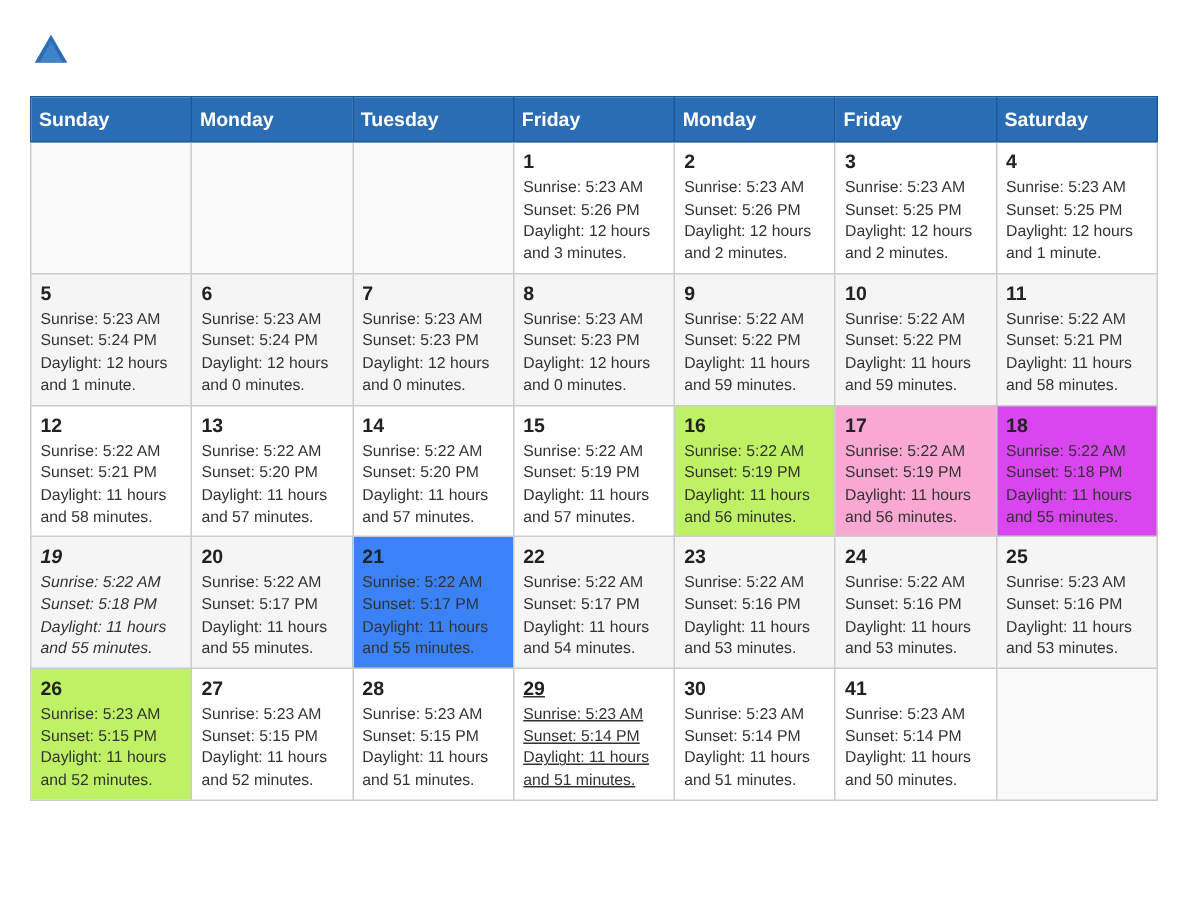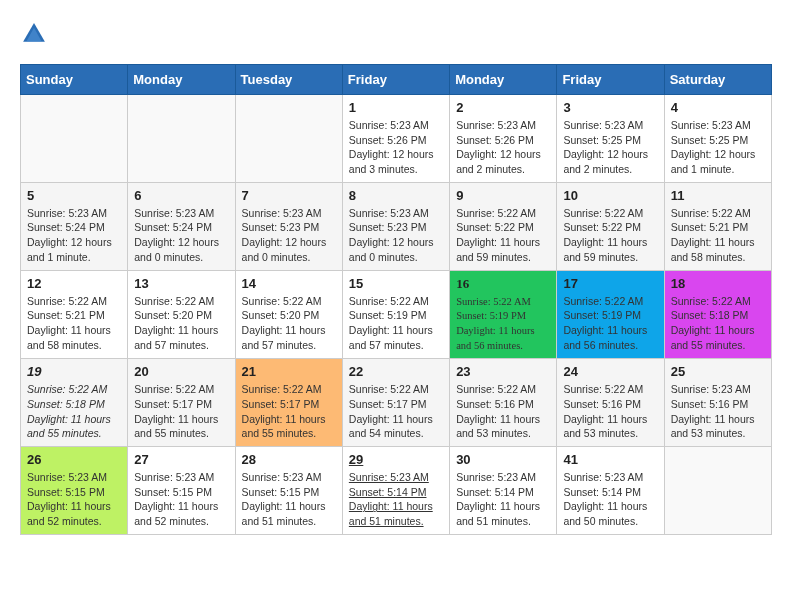--- a/index.html
+++ b/index.html
@@ -220,28 +220,28 @@
 Daylight: 11 hours
 and 57 minutes.</div>
         </td>
         <td style="background: rgb(255, 255, 255);">
           <div class="day-number">15</div>
           <div class="day-detail" style="white-space: pre-line;">Sunrise: 5:22 AM
 Sunset: 5:19 PM
 Daylight: 11 hours
 and 57 minutes.</div>
         </td>
-        <td style="background: #22c55e; font-family: Liberation Serif, serif;">
+        <td style="background: #bef264;">
           <div class="day-number">16</div>
           <div class="day-detail" style="white-space: pre-line;">Sunrise: 5:22 AM
 Sunset: 5:19 PM
 Daylight: 11 hours
 and 56 minutes.</div>
         </td>
-        <td style="background: #0ea5e9; margin-top: 24px;">
+        <td style="background: #f9a8d4; margin-top: 24px;">
           <div class="day-number">17</div>
           <div class="day-detail" style="white-space: pre-line;">Sunrise: 5:22 AM
 Sunset: 5:19 PM
 Daylight: 11 hours
 and 56 minutes.</div>
         </td>
         <td style="background: #d946ef;">
           <div class="day-number">18</div>
           <div class="day-detail" style="white-space: pre-line;">Sunrise: 5:22 AM
 Sunset: 5:18 PM
@@ -257,21 +257,21 @@
 Daylight: 11 hours
 and 55 minutes.</div>
         </td>
         <td style="background: rgb(245, 245, 245);">
           <div class="day-number">20</div>
           <div class="day-detail" style="white-space: pre-line;">Sunrise: 5:22 AM
 Sunset: 5:17 PM
 Daylight: 11 hours
 and 55 minutes.</div>
         </td>
-        <td style="background: #fdba74;">
+        <td style="background: #3b82f6;">
           <div class="day-number">21</div>
           <div class="day-detail" style="white-space: pre-line;">Sunrise: 5:22 AM
 Sunset: 5:17 PM
 Daylight: 11 hours
 and 55 minutes.</div>
         </td>
         <td style="background: rgb(245, 245, 245);">
           <div class="day-number">22</div>
           <div class="day-detail" style="white-space: pre-line;">Sunrise: 5:22 AM
 Sunset: 5:17 PM

